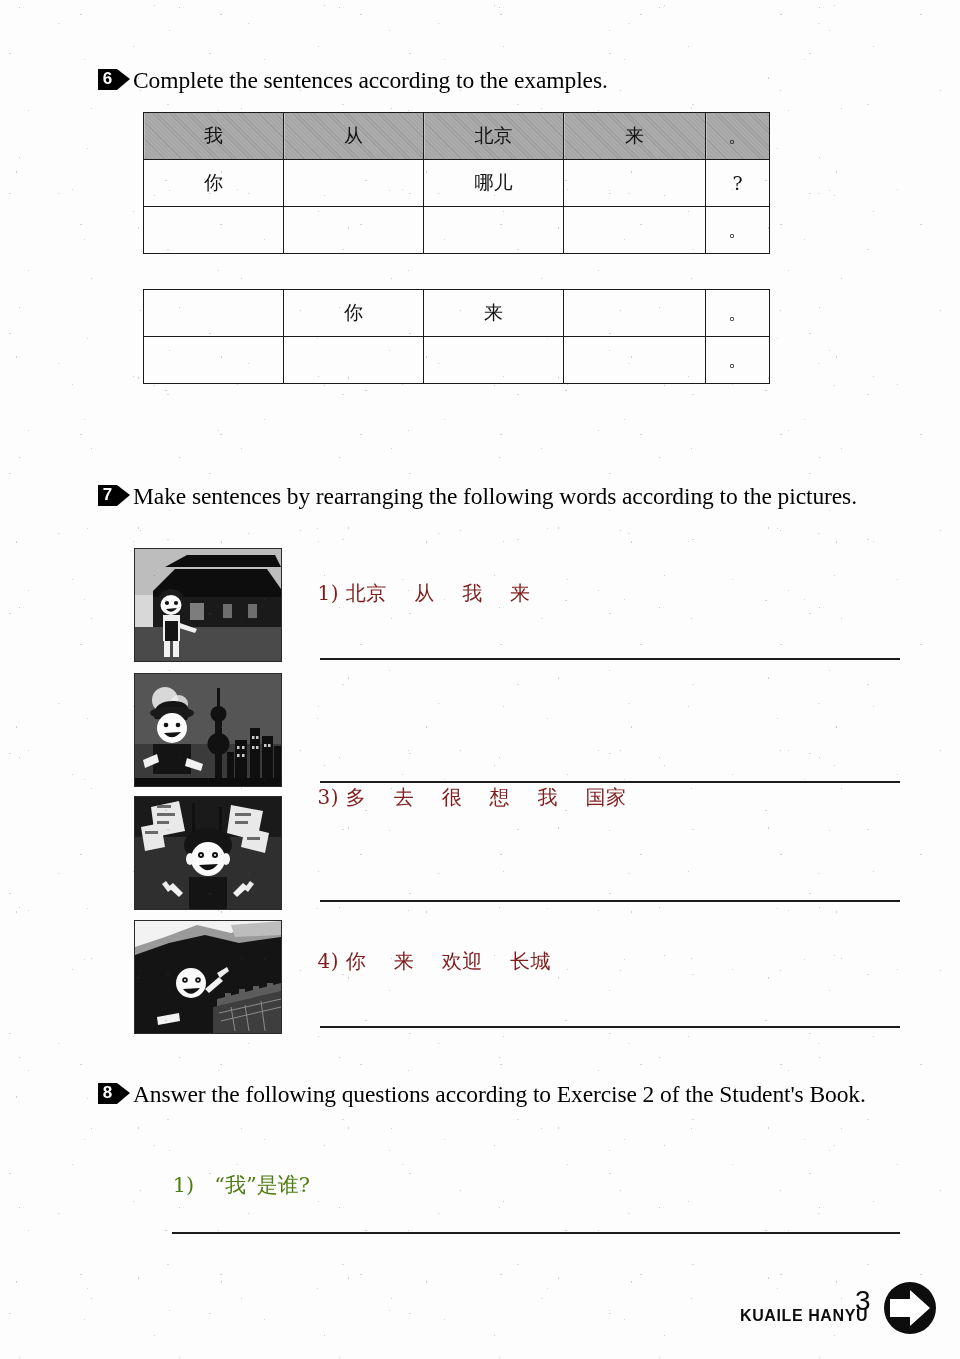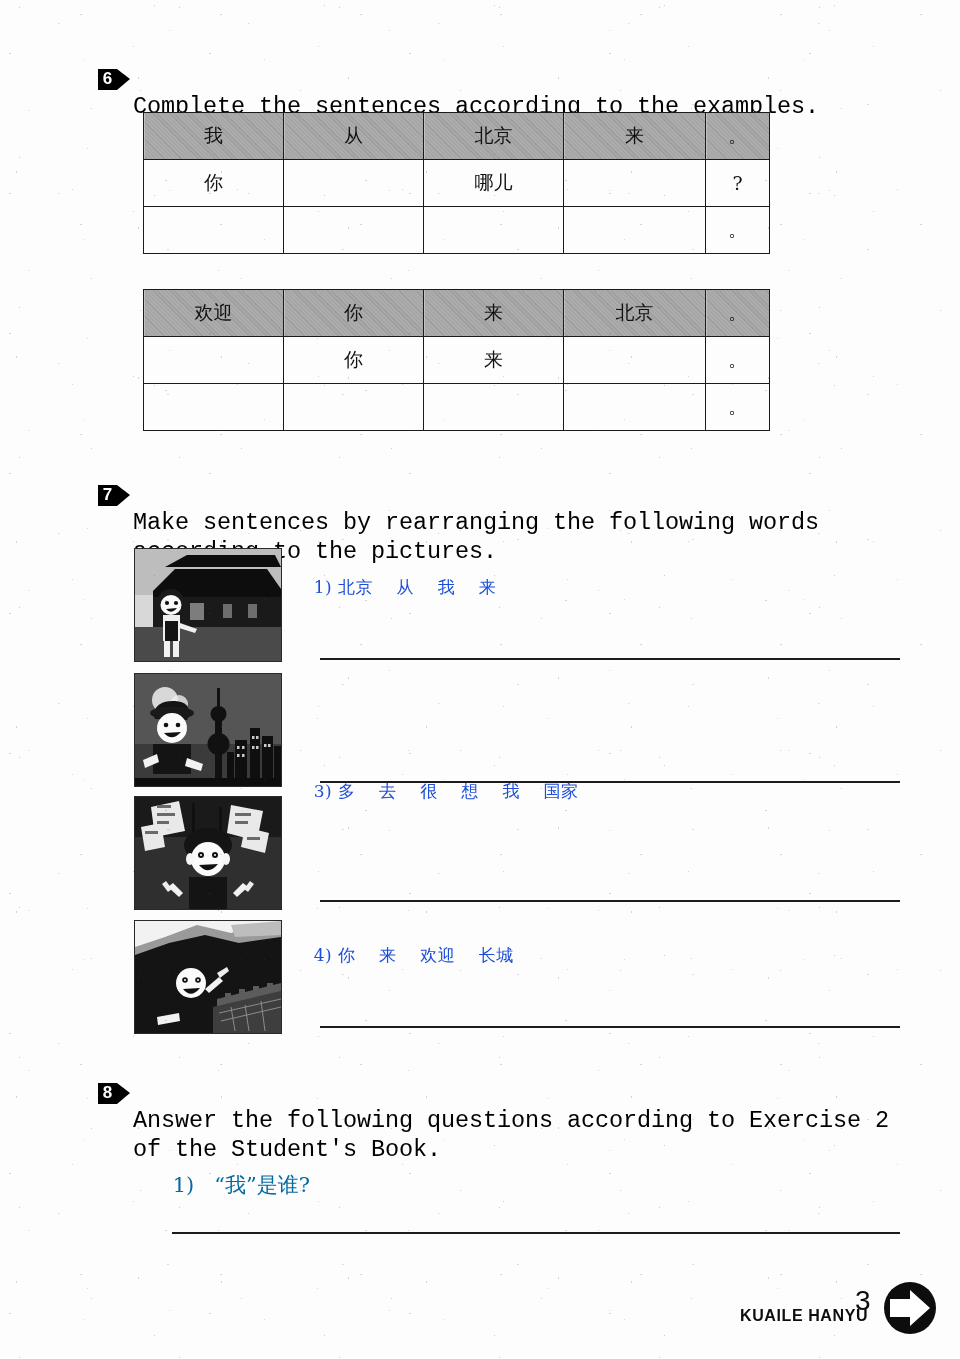--- a/index.html
+++ b/index.html
@@ -82,22 +82,21 @@
     border-top: 10px solid transparent;
     border-bottom: 11px solid transparent;
     border-left: 13px solid #000;
   }
   .head-text {
     font-size: 23.5px;
     line-height: 29px;
     font-weight: 500;
     letter-spacing: -.1px;
     padding-left: 3px;
-    font-family: Liberation Mono, monospace;
-    margin-top: 26px;
+    font-family: Liberation Serif, serif;
   }
 
   
   .sent-table {
     position: absolute;
     border-collapse: collapse;
     table-layout: fixed;
   }
   .sent-table td {
     border: 1.6px solid #1a1a1a;
@@ -122,37 +121,37 @@
     width: 146px;
     height: 112px;
     overflow: hidden;
     background: #111;
     border: 1px solid #2a2a2a;
   }
   .thumb svg { display: block; width: 100%; height: 100%; }
   .words {
     position: absolute;
     font-family: "DejaVu Serif", "Liberation Serif", serif;
-    font-size: 17px;
+    font-size: 20px;
     white-space: pre;
-    color: #1d4ed8;
+    color: #7f1d1d;
     letter-spacing: .5px;
   }
   .answer-rule {
     position: absolute;
     height: 2px;
     background: #1c1c1c;
   }
 
   
   .q-line {
     position: absolute;
     font-family: "DejaVu Serif", "Liberation Serif", serif;
     font-size: 21px;
-    color: #0369a1;
+    color: #4d7c0f;
     white-space: pre;
   }
   .footer-brand {
     position: absolute;
     font-family: "Liberation Sans", sans-serif;
     font-weight: bold;
     font-size: 16px;
     letter-spacing: .6px;
     color: #0d0d0d;
   }
@@ -212,27 +211,20 @@
 
   <table class="sent-table" style="left:143px; top:289px; width:626px;">
     <colgroup>
       <col style="width:140px">
         <col style="width:140px">
         <col style="width:140px">
         <col style="width:142px">
         <col style="width:64px">
     </colgroup>
     <tbody>
-      <tr class="shaded">
-        <td><span>欢迎</span></td>
-        <td><span>你</span></td>
-        <td><span>来</span></td>
-        <td><span>北京</span></td>
-        <td class="punc-cell"><span>。</span></td>
-      </tr>
       <tr>
         <td><span></span></td>
         <td><span>你</span></td>
         <td><span>来</span></td>
         <td><span></span></td>
         <td class="punc-cell"><span>。</span></td>
       </tr>
       <tr>
         <td><span></span></td>
         <td><span></span></td>

